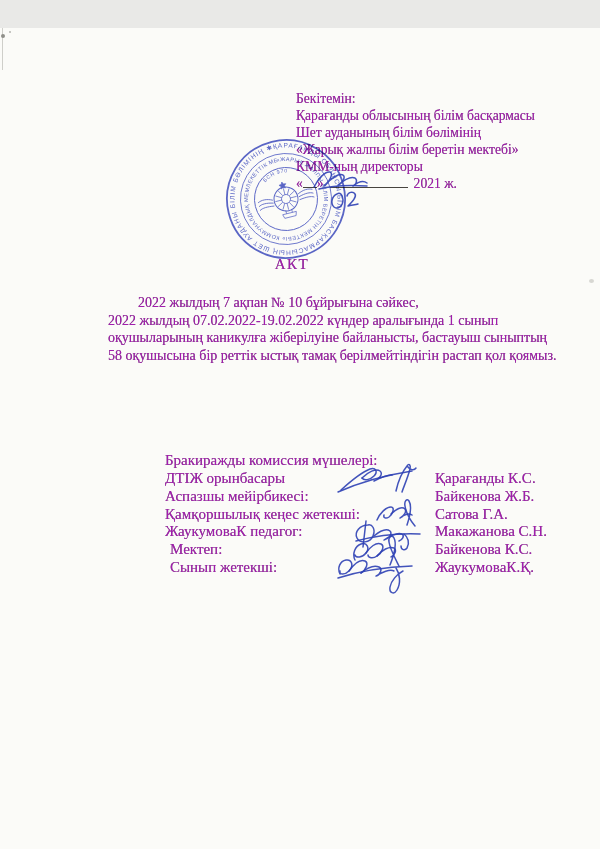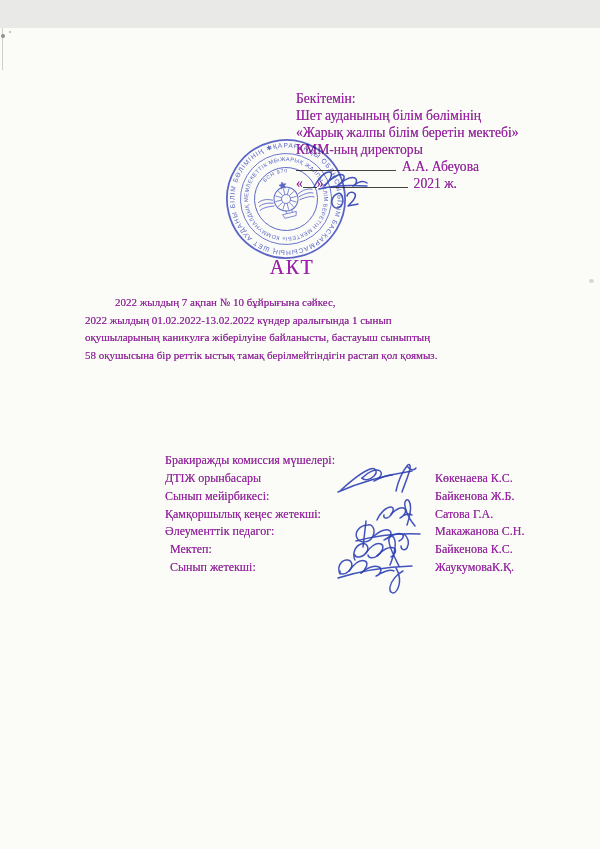--- a/index.html
+++ b/index.html
@@ -38,36 +38,36 @@
 
   
   .stamp{
     position:absolute;left:220px;top:105px;width:132px;height:132px;
     mix-blend-mode:multiply;opacity:.88;
   }
 
   
   .doc-title{
     position:absolute;left:0;top:228px;width:584px;
-    text-align:center;font-size:20px;letter-spacing:1.5px;
+    text-align:center;font-size:15px;letter-spacing:1.5px;
     text-shadow:0 0 .4px rgba(40,38,34,.6);
   }
 
   
   .body-text{
-    position:absolute;left:85px;top:266px;width:492px;
-    font-size:11px;line-height:17.5px;
+    position:absolute;left:108px;top:266px;width:492px;
+    font-size:14px;line-height:17.5px;
     text-shadow:0 0 .4px rgba(40,38,34,.65);
   }
   .body-text .bl1{padding-left:30px;}
 
   
   .commission{
     position:absolute;left:165px;top:424px;width:420px;
-    font-size:12px;line-height:17.8px;
+    font-size:15px;line-height:17.8px;
     text-shadow:0 0 .4px rgba(40,38,34,.6);
   }
   .commission .heading{height:18px;}
   .member-row{position:relative;height:17.8px;white-space:nowrap;}
   .member-row .name{position:absolute;left:270px;top:0;}
   .member-row:nth-child(6) .role,
   .member-row:nth-child(7) .role{padding-left:5px;}
 
   
   .ink-overlay{position:absolute;left:0;top:0;width:600px;height:849px;pointer-events:none;}
@@ -78,26 +78,24 @@
 
 <div class="page">
 
   <div class="scan-edge"></div>
   <div class="speck a"></div>
   <div class="speck b"></div>
   <div class="speck c"></div>
 
   <div class="approval">
     <div class="line">Бекітемін:</div>
+    <div class="line">Қарағанды облысының білім басқармасы</div>
     <div class="line">Шет ауданының білім бөлімінің</div>
     <div class="line">«Жарық жалпы білім беретін мектебі»</div>
     <div class="line">КММ-ның директоры</div>
-    <div class="line">
-      <span class="u sig"></span><span class="gap"></span><span>А.А. Абеуова</span>
-    </div>
     <div class="line">
       <span>«</span><span class="u day"></span><span>»</span><span class="gap"></span><span class="u month"></span><span class="gap"></span><span>2021 ж.</span>
     </div>
   </div>
 
   <svg class="stamp" viewBox="-66 -66 132 132">
     <g transform="rotate(-14)" stroke="#4452c4" fill="none">
       <circle r="59" stroke-width="1.8"></circle>
       <circle r="45.5" stroke-width="0.8"></circle>
       <circle r="31.5" stroke-width="0.9"></circle>
@@ -128,41 +126,41 @@
         <path stroke-width="0.7" d="M-3,11 L-3,14.5 M3,11 L3,14.5"></path>
         <path stroke-width="0.7" d="M-7,14.5 L7,14.5 L5.8,18.5 L-5.8,18.5 Z"></path>
       </g>
     </g>
   </svg>
 
   <div class="doc-title">АКТ</div>
 
   <div class="body-text">
     <div class="bl1">2022  жылдың  7 ақпан  № 10 бұйрығына сәйкес,</div>
-    <div>2022  жылдың 01.02.2022-13.02.2022 күндер аралығында  1 сынып</div>
+    <div>2022  жылдың 07.02.2022-19.02.2022 күндер аралығында  1 сынып</div>
     <div>оқушыларының  каникулға жіберілуіне  байланысты, бастауыш сыныптың</div>
     <div>58 оқушысына  бір реттік ыстық тамақ берілмейтіндігін растап қол қоямыз.</div>
   </div>
 
   <div class="commission">
     <div class="heading">Бракиражды комиссия мүшелері:</div>
     <div class="member-row">
       <span class="role">ДТІЖ орынбасары</span>
-      <span class="name">Көкенаева К.С.</span>
-    </div>
-    <div class="member-row">
-      <span class="role">Сынып мейірбикесі:</span>
+      <span class="name">Қарағанды К.С.</span>
+    </div>
+    <div class="member-row">
+      <span class="role">Аспазшы мейірбикесі:</span>
       <span class="name">Байкенова Ж.Б.</span>
     </div>
     <div class="member-row">
       <span class="role">Қамқоршылық кеңес жетекші:</span>
       <span class="name">Сатова Г.А.</span>
     </div>
     <div class="member-row">
-      <span class="role">Әлеументтік педагог:</span>
+      <span class="role">ЖаукумоваК педагог:</span>
       <span class="name">Макажанова С.Н.</span>
     </div>
     <div class="member-row">
       <span class="role">Мектеп:</span>
       <span class="name">Байкенова К.С.</span>
     </div>
     <div class="member-row">
       <span class="role">Сынып жетекші:</span>
       <span class="name">ЖаукумоваК.Қ.</span>
     </div>

